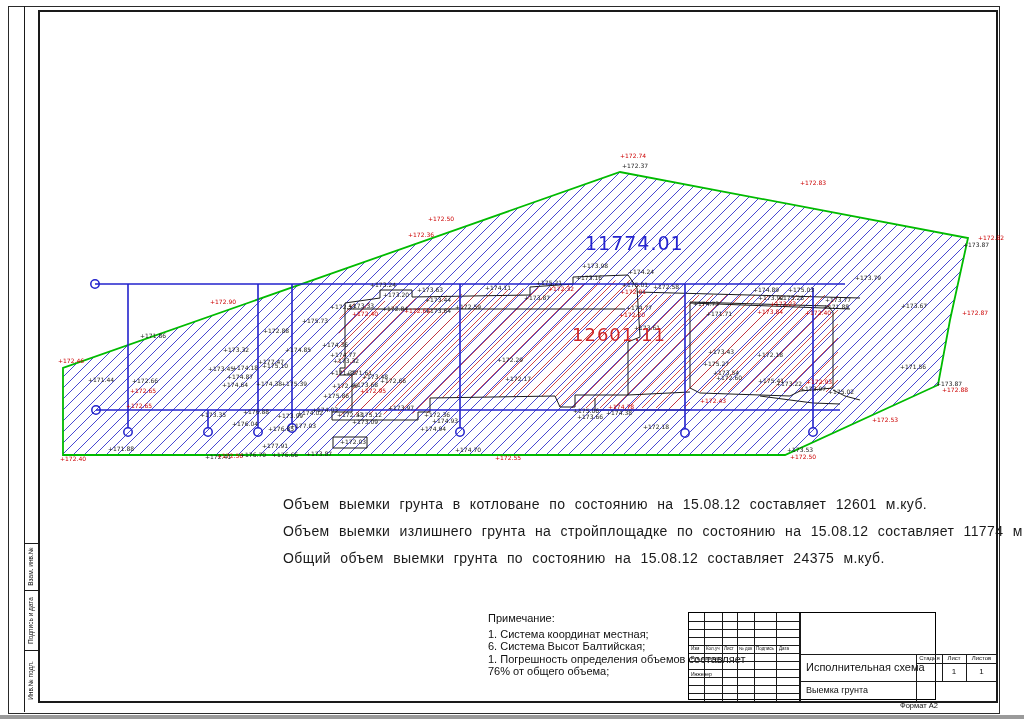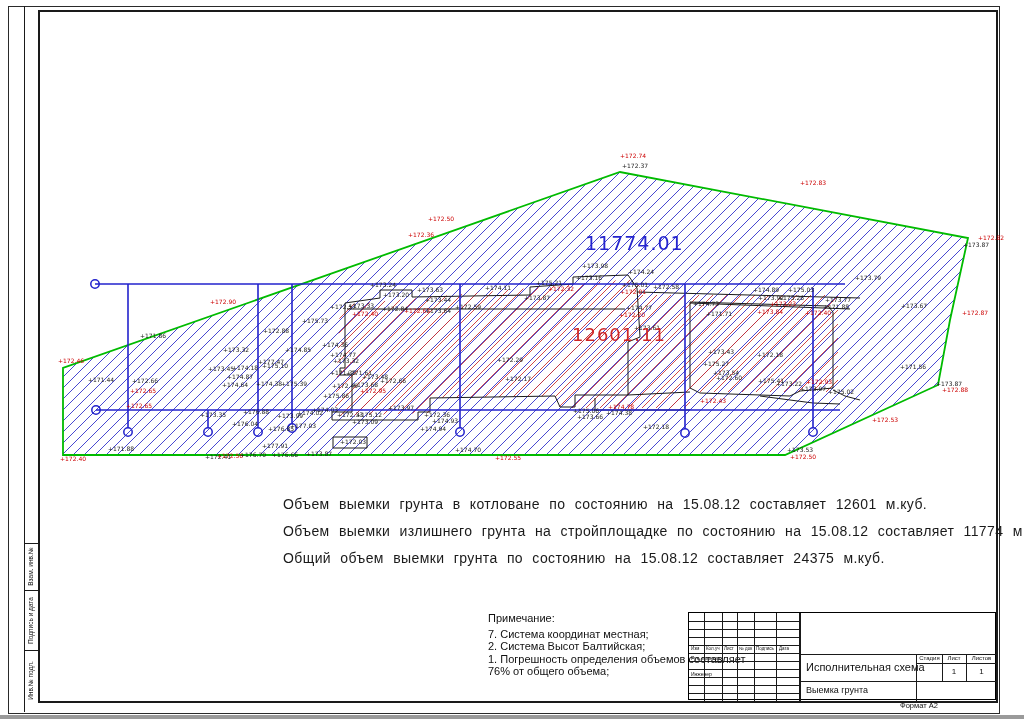--- a/index.html
+++ b/index.html
@@ -8,21 +8,21 @@
   .inner-frame{position:absolute;left:38px;top:10px;width:956px;height:689px;border:2px solid #1a1a1a;}
   .bottom-shadow{position:absolute;left:0;top:715px;width:1024px;height:4px;background:#9a9a9a;}
   .vline{position:absolute;width:1px;background:#1a1a1a;}
   .hline{position:absolute;height:1px;background:#1a1a1a;}
   .vcell{position:absolute;left:23px;width:15px;display:flex;align-items:center;justify-content:center;}
   .vcell span{transform:rotate(-90deg);white-space:nowrap;font-size:6.5px;color:#111;}
   .summary{position:absolute;left:283px;top:496px;font-size:14px;color:#1a1a1a;letter-spacing:0.4px;word-spacing:5px;}
   .summary div{margin-bottom:11px;white-space:nowrap;}
   .notes{position:absolute;left:488px;top:612px;font-size:11px;color:#111;line-height:12.5px;}
   .notes .nt{margin-bottom:3px;}
-  .stamp{position:absolute;left:688px;top:612px;width:308px;height:88px;border:1.5px solid #000;box-sizing:border-box;}
+  .stamp{position:absolute;left:688px;top:612px;width:248px;height:88px;border:1.5px solid #000;box-sizing:border-box;}
   .stamp .txt{position:absolute;color:#111;white-space:nowrap;}
   .doc-title{font-size:11px;}
   .doc-subtitle{font-size:9px;}
   .stage-hdr{font-size:6px;}
   .stage-val{font-size:8px;}
   .mini-hdr{font-size:4.5px;}
   .mini-row{font-size:5px;}
   .format-label{position:absolute;left:900px;top:701px;width:100px;font-size:7.5px;color:#111;}
   svg.plan{position:absolute;left:0;top:0;pointer-events:none;}
 </style>
@@ -231,22 +231,22 @@
   </svg>
 
   <div class="summary">
     <div>Объем выемки грунта в котловане по состоянию на 15.08.12 составляет 12601 м.куб.</div>
     <div>Объем выемки излишнего грунта на стройплощадке по состоянию на 15.08.12 составляет 11774 м.куб.</div>
     <div>Общий объем выемки грунта по состоянию на 15.08.12 составляет 24375 м.куб.</div>
   </div>
 
   <div class="notes">
     <div class="nt">Примечание:</div>
-    <div>7. Система координат местная;</div>
-    <div>2. Система Высот Балтийская;</div>
+    <div>1. Система координат местная;</div>
+    <div>6. Система Высот Балтийская;</div>
     <div>1. Погрешность определения объемов составляет</div>
     <div>76% от общего объема;</div>
   </div>
 
   <div class="stamp">
 
     <div class="vline" style="left:15px;top:0;height:88px;"></div>
     <div class="vline" style="left:33px;top:0;height:88px;"></div>
     <div class="vline" style="left:48px;top:0;height:88px;"></div>
     <div class="vline" style="left:65px;top:0;height:88px;"></div>

